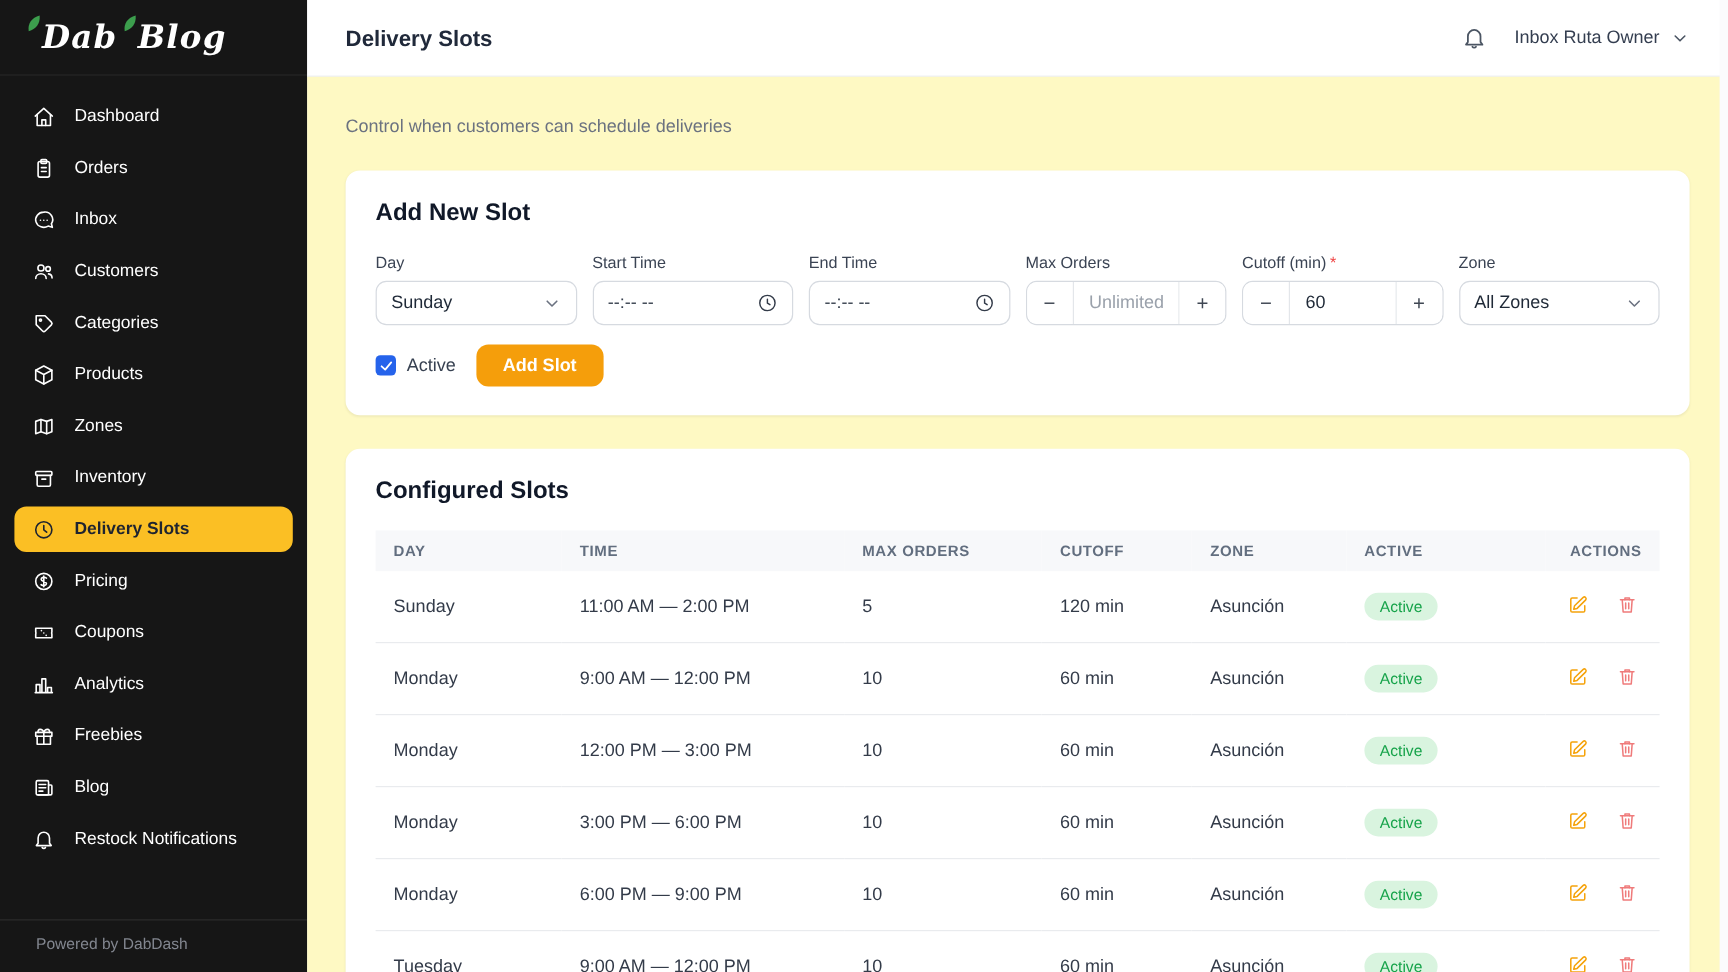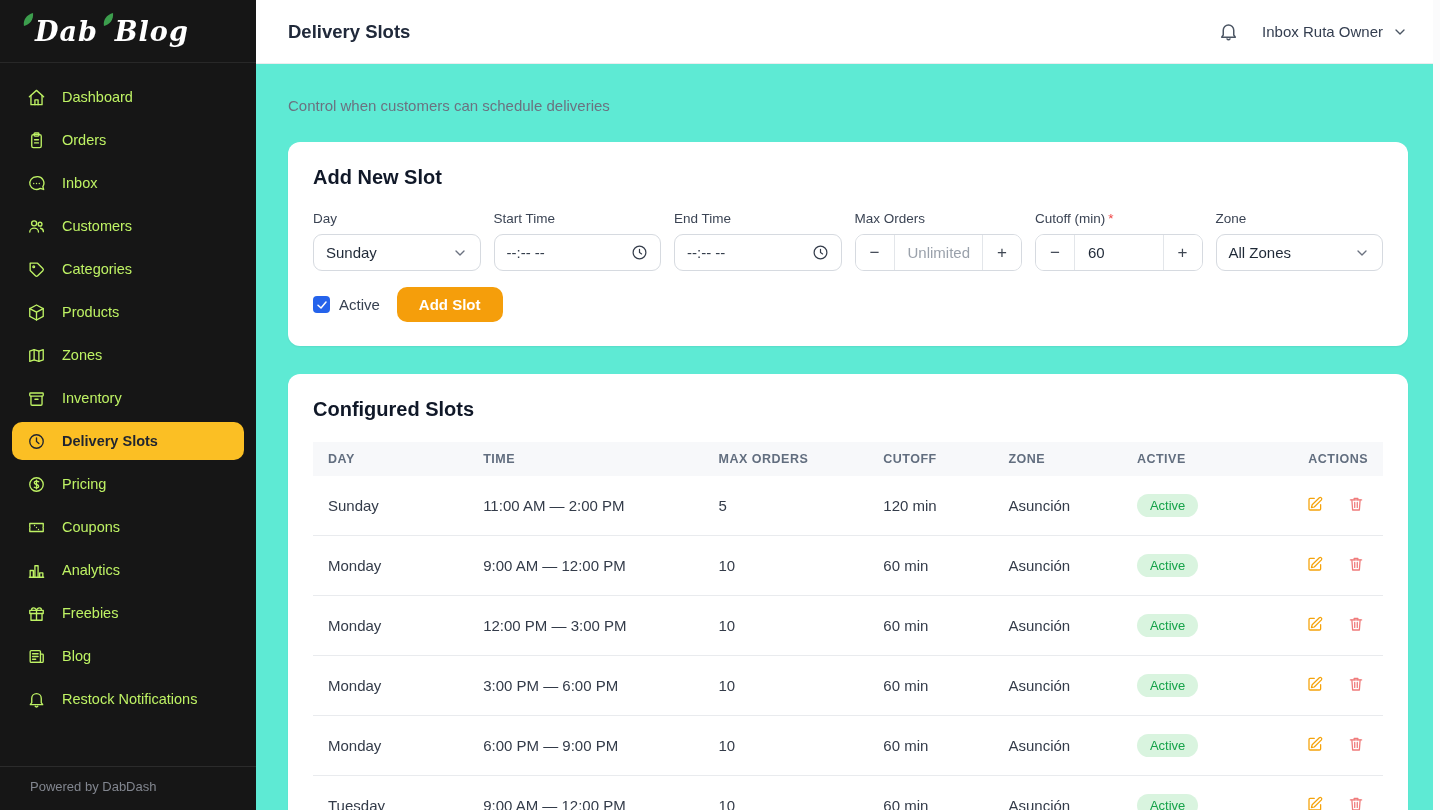--- a/index.html
+++ b/index.html
@@ -6,38 +6,38 @@
   html,body { width:1440px; height:810px; overflow:hidden; font-family:"Liberation Sans", sans-serif; }
   body { display:flex; background:#edeff1; }
 
   
   .sidebar { width:256px; min-width:256px; height:810px; background:#161616; display:flex; flex-direction:column; position:relative; }
   .logo-row { height:63px; display:flex; align-items:center; padding-left:22px; border-bottom:1px solid rgba(255,255,255,0.08); }
   .logo { color:#fff; font-family:"DejaVu Serif", serif; font-style:italic; font-weight:bold; font-size:27px; letter-spacing:1px; display:flex; align-items:center; }
   .logo .word { position:relative; padding-left:13px; margin-right:4px; }
   .leaf { position:absolute; left:-1px; top:-4px; width:15px; height:15px; transform:rotate(-10deg); }
   .nav { flex:1 1 auto; padding-top:15px; overflow:hidden; }
-  .nav-item { height:38px; margin:0 12px 5px 12px; padding:0 14px; border-radius:10px; display:flex; align-items:center; gap:16px; color:#bef264; font-size:14.5px; cursor:pointer; }
+  .nav-item { height:38px; margin:0 12px 5px 12px; padding:0 14px; border-radius:10px; display:flex; align-items:center; gap:16px; color:#ffffff; font-size:14.5px; cursor:pointer; }
   .nav-item .nicon { width:20px; height:20px; display:flex; align-items:center; justify-content:center; flex:none; }
   .nav-item svg { stroke:currentColor; fill:none; stroke-width:1.7; stroke-linecap:round; stroke-linejoin:round; width:19px; height:19px; }
   .nav-item.active { background:#fbbf24; color:#1f2430; font-weight:bold; }
   .side-footer { border-top:1px solid rgba(255,255,255,0.09); padding:12px 24px 16px 30px; color:#82868f; font-size:13px; }
 
   
   .main { flex:1; display:flex; flex-direction:column; height:810px; position:relative; }
   .topbar { height:64px; background:#fff; border-bottom:1px solid #ebedef; display:flex; align-items:center; justify-content:space-between; padding:0 32px; flex:none; }
   .page-title { font-size:18.5px; font-weight:bold; color:#20293a; }
   .topbar-right { display:flex; align-items:center; gap:22px; }
   .bell-btn { width:24px; height:24px; display:flex; align-items:center; justify-content:center; cursor:pointer; }
   .bell-btn svg { width:21px; height:21px; stroke:#4b5563; fill:none; stroke-width:1.7; stroke-linecap:round; stroke-linejoin:round; }
   .user-menu { display:flex; align-items:center; gap:9px; cursor:pointer; }
   .user-name { font-size:15px; color:#343e50; }
   .chev { width:16px; height:16px; stroke:#4b5563; fill:none; stroke-width:2; stroke-linecap:round; stroke-linejoin:round; }
 
-  .content { flex:1; background:#5eead4; padding:0 32px; overflow:hidden; }
+  .content { flex:1; background:#fef9c3; padding:0 32px; overflow:hidden; }
   .subtitle { margin-top:33px; font-size:15px; color:#6b7280; }
 
   .card { background:#fff; border-radius:12px; box-shadow:0 1px 2px rgba(16,24,40,0.06); padding:24px 25px; }
   .card-add { margin-top:28px; }
   .card-title { font-size:20px; font-weight:bold; color:#101828; }
 
   .form-grid { display:grid; grid-template-columns:repeat(6,1fr); gap:13px; margin-top:22px; }
   .field-label { font-size:13.5px; color:#3b4454; margin-bottom:8px; display:block; }
   .req { color:#ef4444; margin-left:3px; }
   .control { height:37px; border:1px solid #d6dae0; border-radius:9px; background:#fff; display:flex; align-items:center; font-size:15px; color:#1f2937; }

